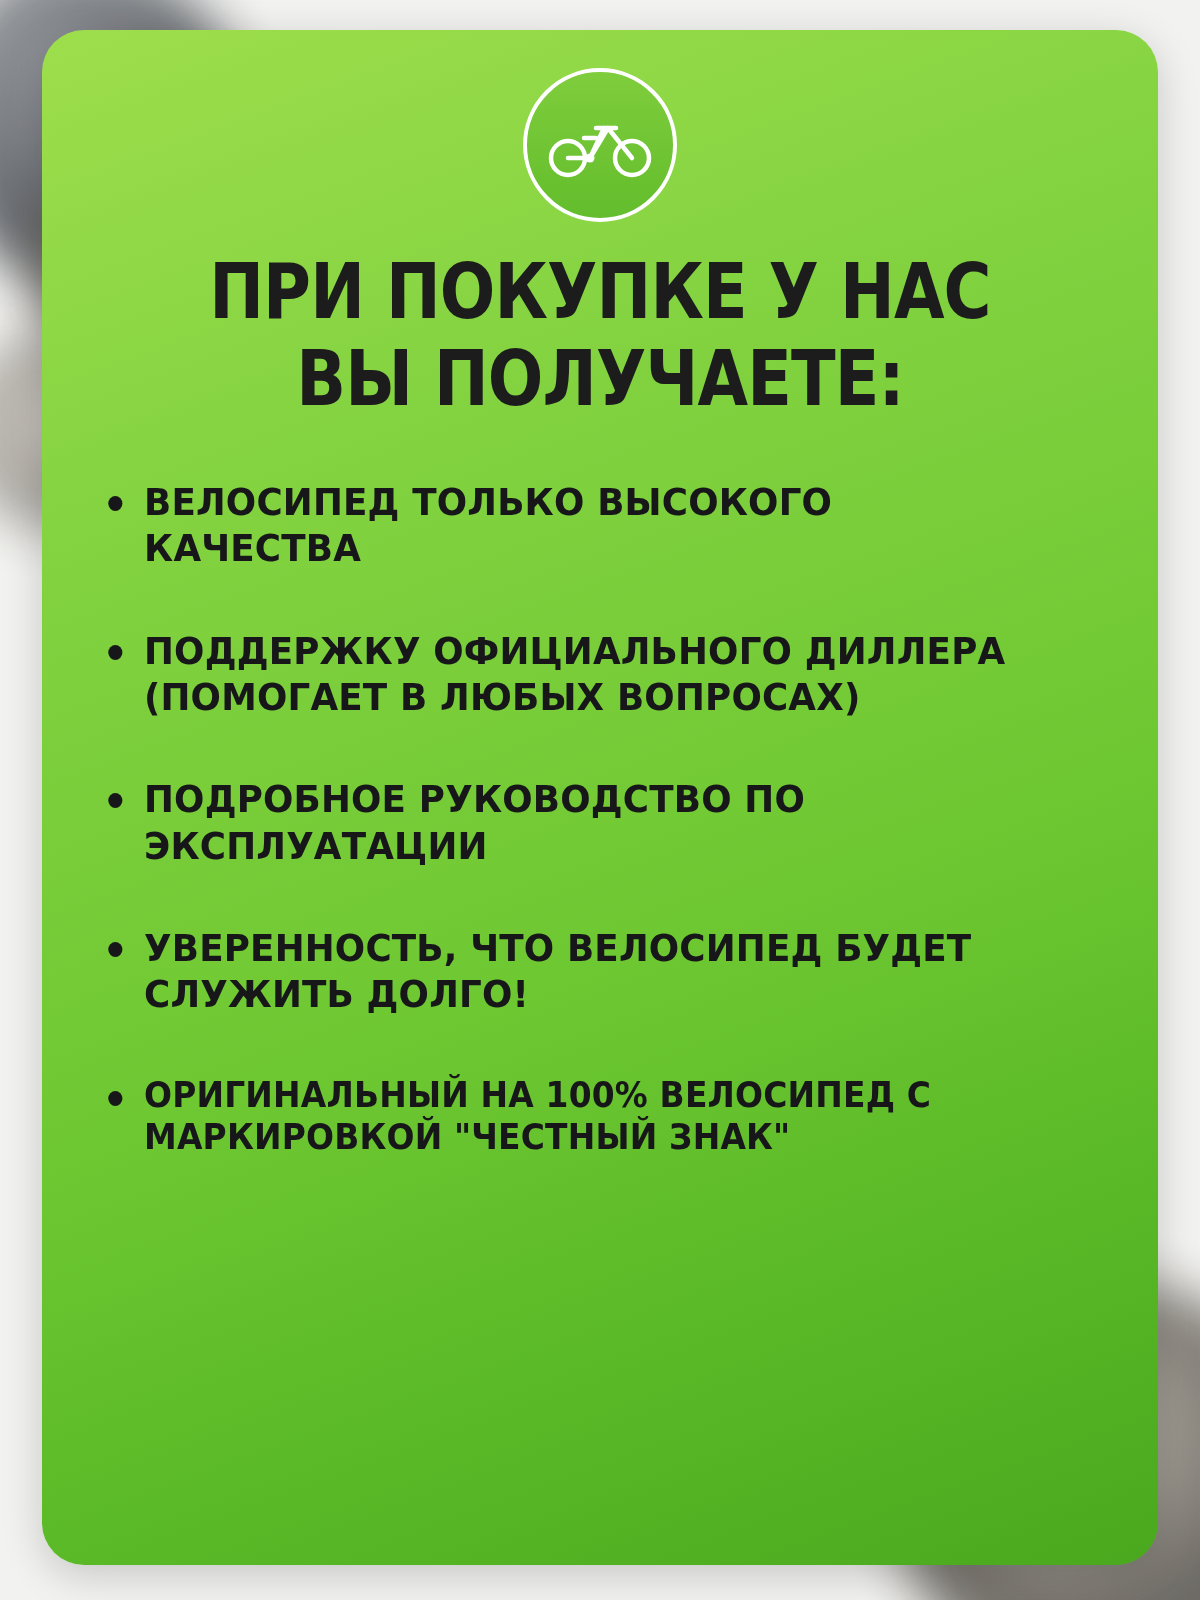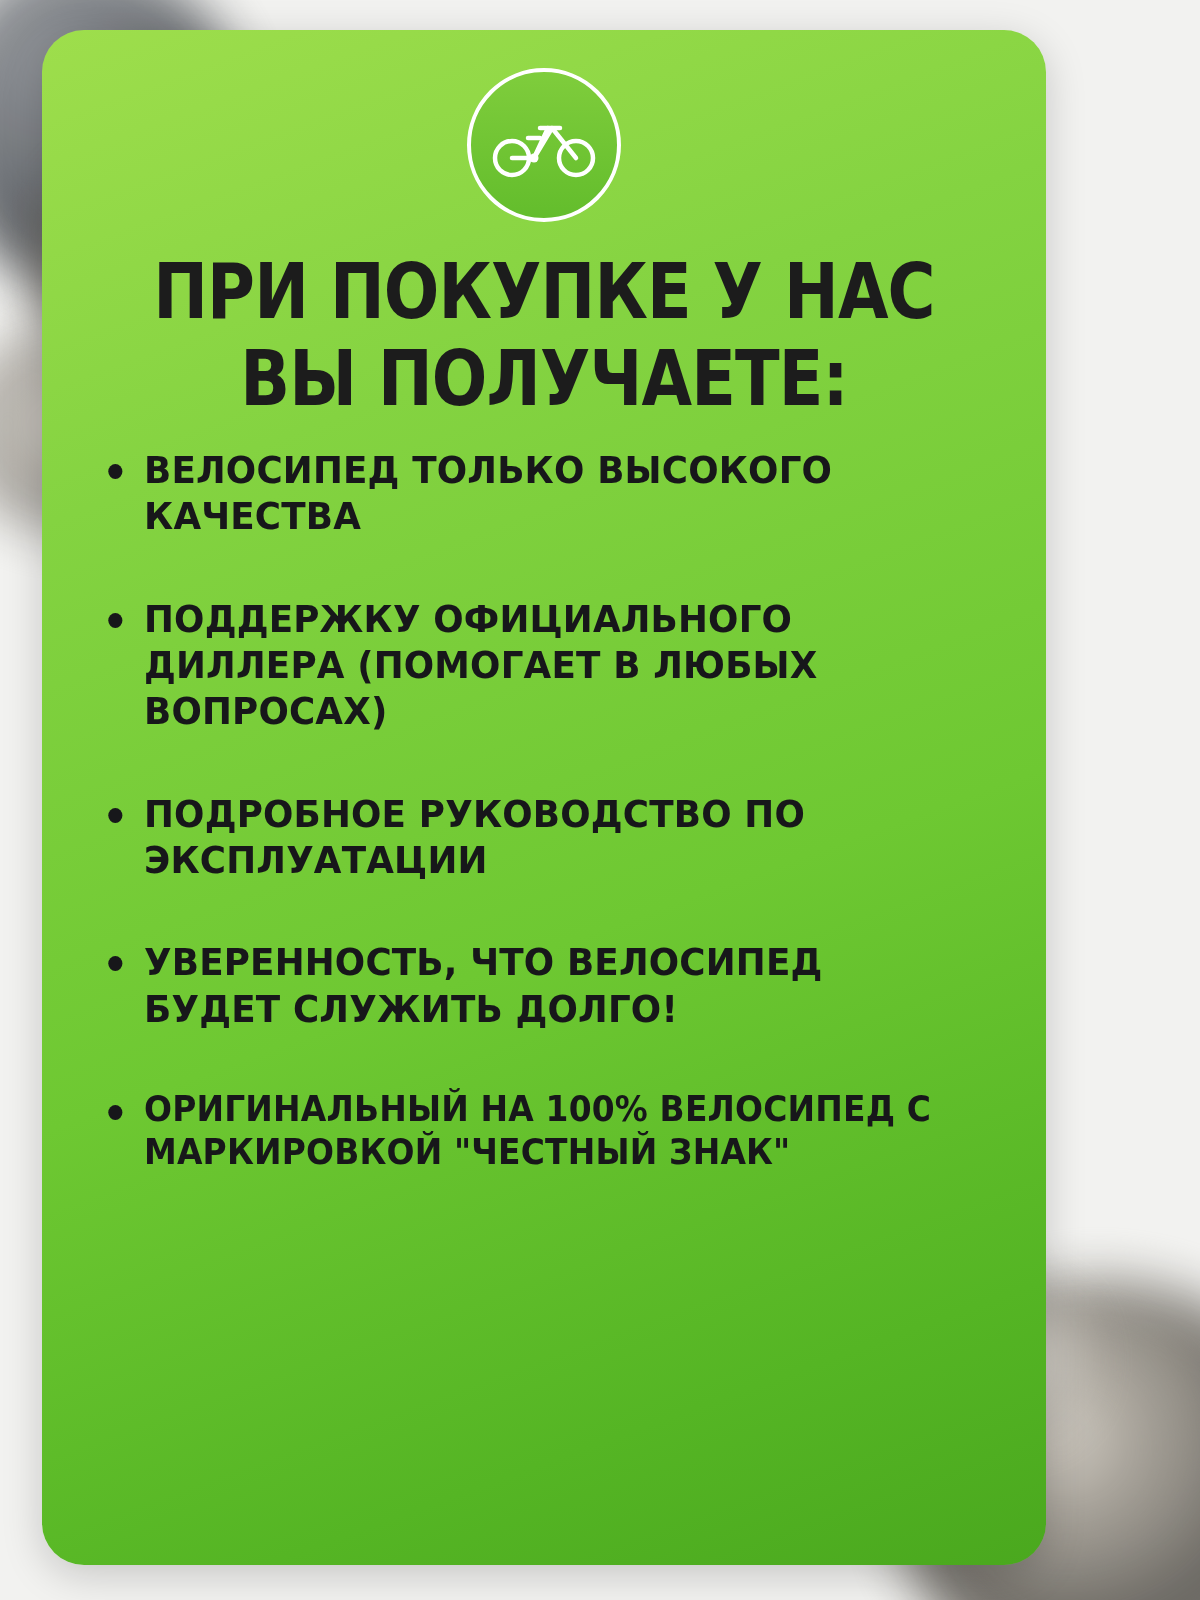--- a/index.html
+++ b/index.html
@@ -67,21 +67,21 @@
     width: 150px; height: 140px;
     background: radial-gradient(circle at 50% 50%, #efece6 0%, #bdb9b1 70%, #908d87 100%);
     border-radius: 50%;
   }
 
   
   .card {
     position: absolute;
     left: 42px;
     top: 30px;
-    width: 1004px;
+    width: 1116px;
     height: 1535px;
     border-radius: 42px;
     background: linear-gradient(160deg, #9ede4c 0%, #84d341 26%, #6ec832 58%, #55b524 85%, #4aa81e 100%);
     box-shadow: 0 10px 40px rgba(0,0,0,0.18);
     box-sizing: border-box;
     padding: 34px 46px 40px 46px;
     overflow: hidden;
   }
 
   .logo-wrap {
@@ -111,21 +111,21 @@
     font-size: 76px;
     line-height: 1.15;
     letter-spacing: -1px;
     transform: scaleX(0.86);
     transform-origin: center;
     text-transform: uppercase;
   }
 
   .bullets {
     list-style: none;
-    margin: 24px 0 0 0;
+    margin: 56px 0 0 0;
     padding: 0 6px 0 56px;
   }
   .bullets li {
     position: relative;
     color: #17171a;
     font-family: "DejaVu Sans", sans-serif;
     font-weight: 700;
     font-size: 38px;
     line-height: 1.22;
     letter-spacing: 0.2px;

